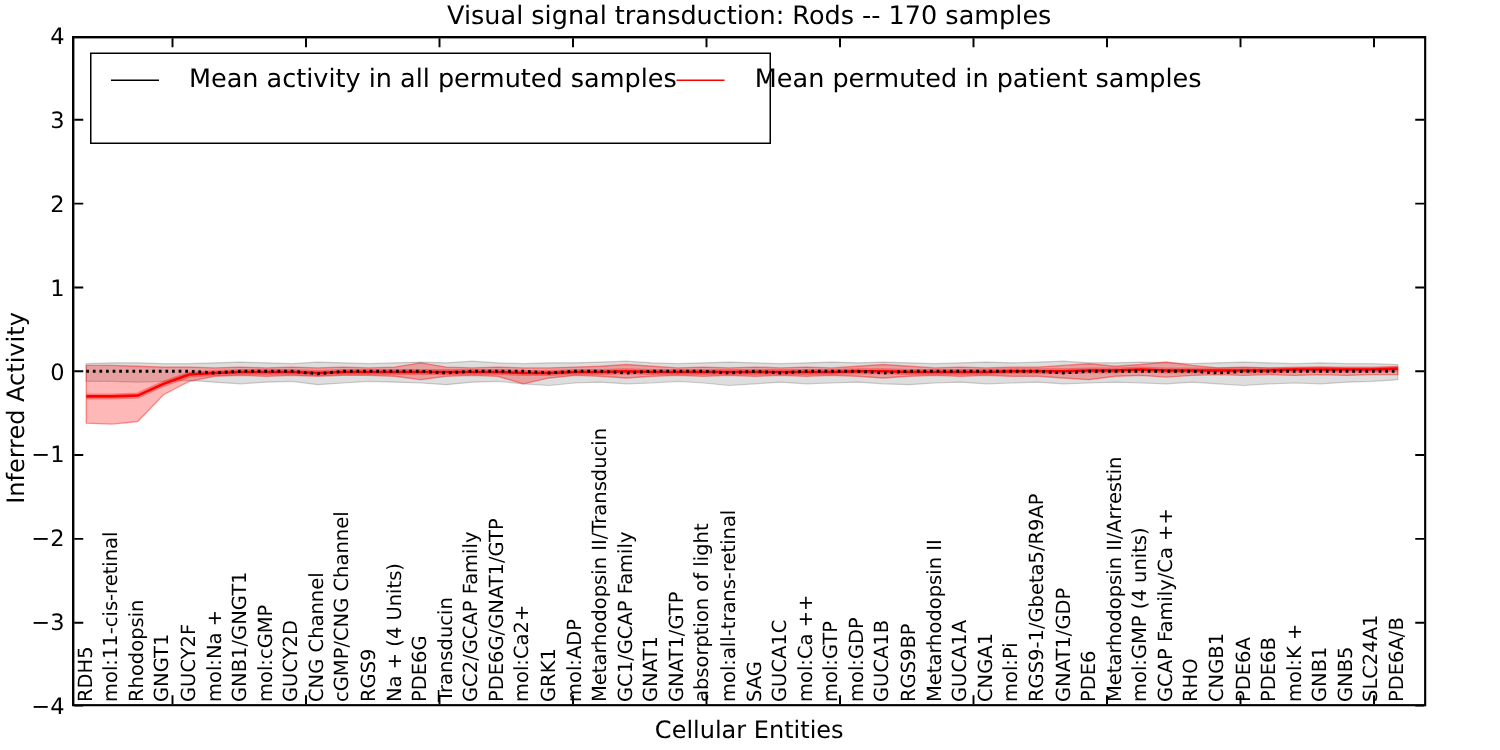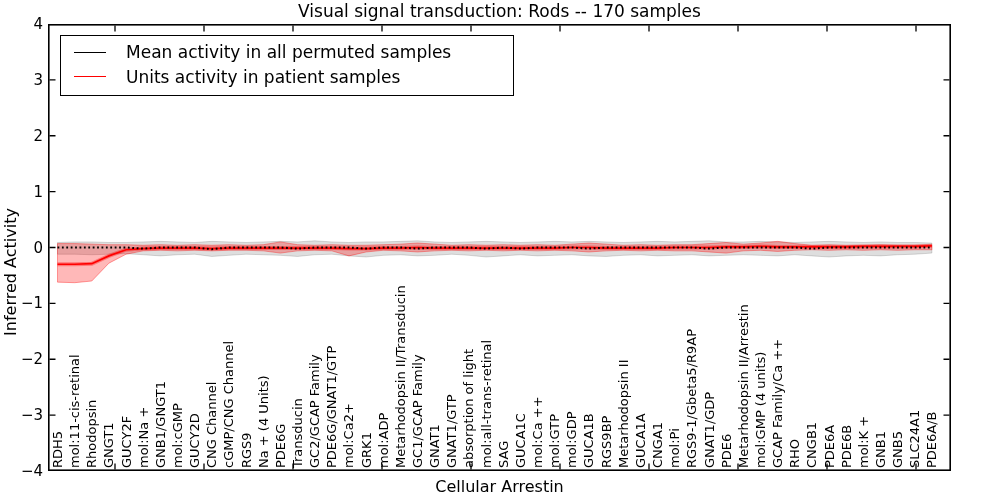--- a/index.html
+++ b/index.html
@@ -12,21 +12,21 @@
           font-size:16px;transform:rotate(-90deg);}
   .plot{position:absolute;left:48px;top:24px;width:903px;height:447px;}
   .plot svg{position:absolute;left:0;top:0;}
   #xlabels{position:absolute;left:0;top:0;width:100%;height:100%;pointer-events:none;}
   .xlab{position:absolute;bottom:3px;font-size:13px;line-height:13px;white-space:nowrap;
         transform-origin:0 100%;transform:rotate(-90deg);}
   #yticklabels{position:absolute;left:0;top:0;width:100%;height:100%;pointer-events:none;}
   .ytick{position:absolute;left:0;width:43px;text-align:right;font-size:15px;
          height:18px;line-height:18px;}
   .legend{position:absolute;left:12px;top:11px;width:427px;height:49px;
-          border:1.6px solid #000;background:#fff;display:flex;flex-direction:column;
+          border:1.6px solid #000;background:#fff;display:flex;
           justify-content:space-around;padding:4px 12px 6px 13px;}
   .legend-row{display:flex;align-items:center;height:26px;}
   .legend-line{width:32px;flex:0 0 32px;border-top:1.7px solid #000;margin-right:20px;}
   .legend-text{font-size:17px;white-space:nowrap;}
 </style>
 </head>
 <body>
 
 <div class="figure">
   <div class="title">Visual signal transduction: Rods -- 170 samples</div>
@@ -97,30 +97,30 @@
         <div class="xlab" style="left: 890.395px;">PDE6A/B</div>
       </div>
 
     <div class="legend">
       <div class="legend-row">
         <span class="legend-line" style="border-top-color: rgb(0, 0, 0);"></span>
         <span class="legend-text">Mean activity in all permuted samples</span>
       </div>
       <div class="legend-row">
         <span class="legend-line" style="border-top-color: rgb(255, 0, 0);"></span>
-        <span class="legend-text">Units activity in patient samples</span>
+        <span class="legend-text">Mean permuted in patient samples</span>
       </div>
     </div>
   </div>
 
   <div id="yticklabels">
       <div class="ytick" style="top: 15px;">4</div>
       <div class="ytick" style="top: 70.875px;">3</div>
       <div class="ytick" style="top: 126.75px;">2</div>
       <div class="ytick" style="top: 182.625px;">1</div>
       <div class="ytick" style="top: 238.5px;">0</div>
       <div class="ytick" style="top: 294.375px;">−1</div>
       <div class="ytick" style="top: 350.25px;">−2</div>
       <div class="ytick" style="top: 406.125px;">−3</div>
       <div class="ytick" style="top: 462px;">−4</div>
     </div>
-  <div class="xlabel">Cellular Arrestin</div>
+  <div class="xlabel">Cellular Entities</div>
 </div>
 
 </body></html>

